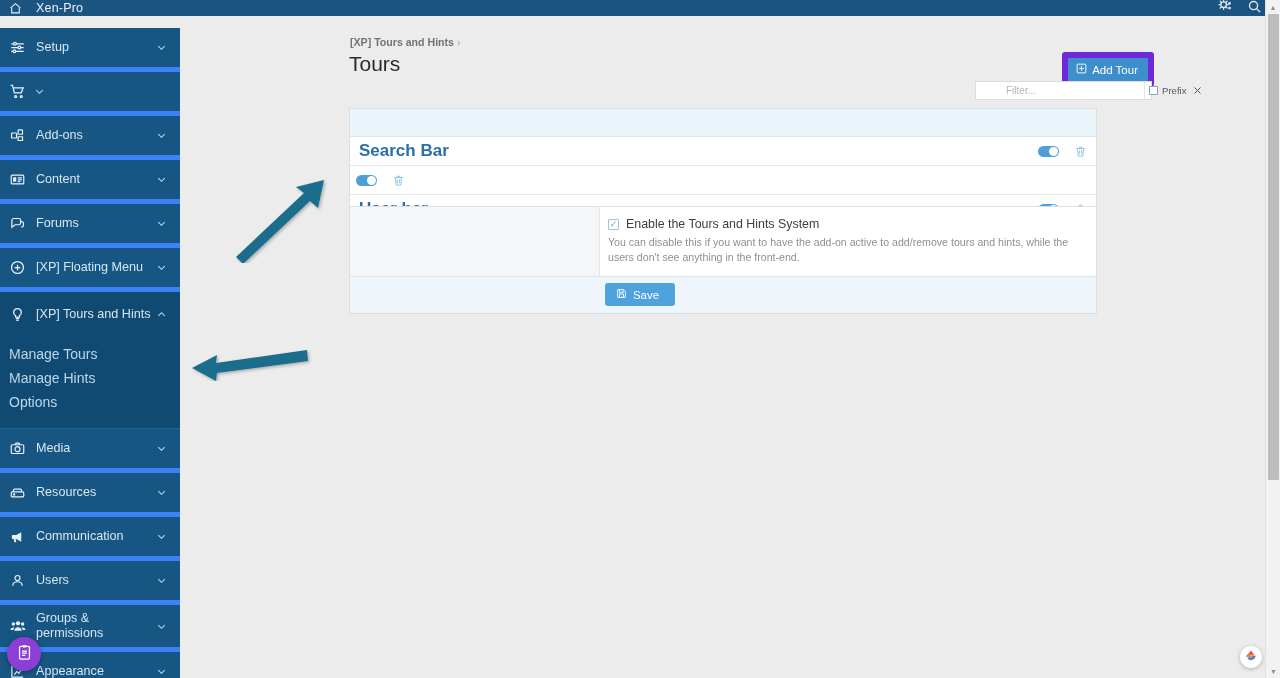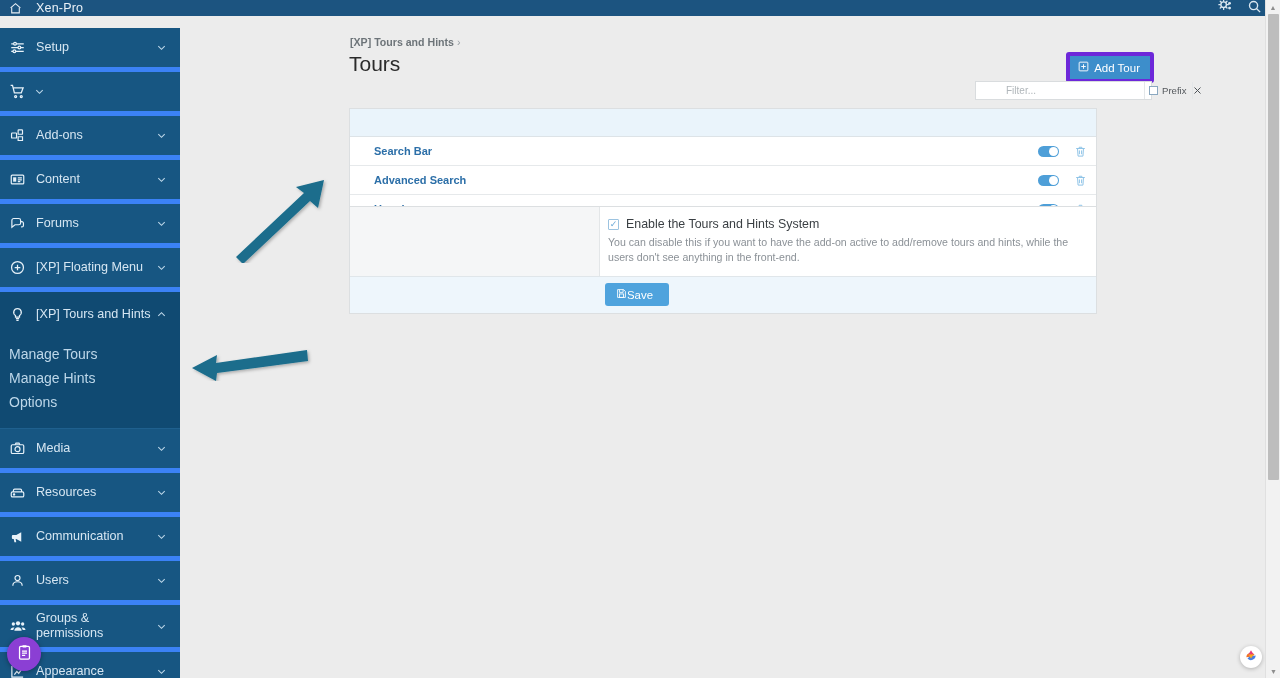--- a/index.html
+++ b/index.html
@@ -98,21 +98,21 @@
   }
   .breadcrumb .crumb-sep { color: #9aa1a6; font-weight: normal; margin-left: 3px; }
   .page-title {
     position: absolute; left: 169px; top: 24px;
     font-size: 21px; color: #2b2b2b; font-weight: normal;
   }
   .add-tour-btn {
     position: absolute; right: 108px; top: 24px;
     background: #3d8ecb; color: #fff;
     font-size: 11.5px;
-    border: 4px solid #6d28d9; border-radius: 3px;
+    border: 6px solid #6d28d9; border-radius: 3px;
     padding: 5px 10px 5px 8px;
     display: flex; align-items: center; gap: 5px;
     cursor: pointer;
   }
 
   
   .filter-bar {
     position: absolute; right: 110px; top: 53px;
     width: 177px; height: 19px;
     display: flex; align-items: stretch;
@@ -157,22 +157,22 @@
     height: 28px; background: #eaf4fb;
     border-bottom: 1px solid #dde3e7;
   }
   .trow {
     display: flex; align-items: center;
     height: 29px;
     border-bottom: 1px solid #e6e9eb;
   }
   .trow-title {
     flex: 1;
-    padding-left: 24px;
-    font-size: 11px; font-weight: bold; color: #2c6fa8;
+    padding-left: 9px;
+    font-size: 17px; font-weight: bold; color: #2c6fa8;
     cursor: pointer;
   }
   .trow-ctl { width: 32px; display: flex; align-items: center; justify-content: center; }
   .toggle {
     width: 21px; height: 11px; border-radius: 6px;
     background: #4e9fd8;
     position: relative; cursor: pointer;
   }
   .toggle::after {
     content: ""; position: absolute;
@@ -220,21 +220,21 @@
   .form-footer {
     background: #eef6fc;
     border-top: 1px solid #e0e6ea;
     padding: 6px 0 7px 255px;
   }
   .save-btn {
     background: #4fa3dd; color: #fff;
     border: none; border-radius: 3px;
     font-size: 11.4px;
     padding: 5px 16px 5px 11px;
-    display: inline-flex; align-items: center; 
+    display: inline-flex; align-items: center; gap: 6px;
     cursor: pointer;
     font-family: "Liberation Sans", sans-serif;
   }
 
   
   .annot { position: absolute; z-index: 35; pointer-events: none; }
 
   
   .corner-widget {
     position: absolute; right: 18px; bottom: 10px;
@@ -558,21 +558,20 @@
         <span class="trash">
           <svg width="13" height="13" viewBox="0 0 24 24" fill="none" stroke="currentColor" stroke-width="1.8">
             <path d="M4 6.5h16M9.5 6.5V4.2h5v2.3M6.5 6.5l1 14h9l1-14"></path>
               <path d="M10 10v7M14 10v7"></path>
           </svg>
         </span>
       </div>
     </div>
 
     <div class="trow">
-      <div class="trow-title">Advanced Search</div>
       <div class="trow-ctl">
         <div class="toggle"></div>
       </div>
       <div class="trow-ctl">
         <span class="trash">
           <svg width="13" height="13" viewBox="0 0 24 24" fill="none" stroke="currentColor" stroke-width="1.8">
             <path d="M4 6.5h16M9.5 6.5V4.2h5v2.3M6.5 6.5l1 14h9l1-14"></path>
               <path d="M10 10v7M14 10v7"></path>
           </svg>
         </span>

